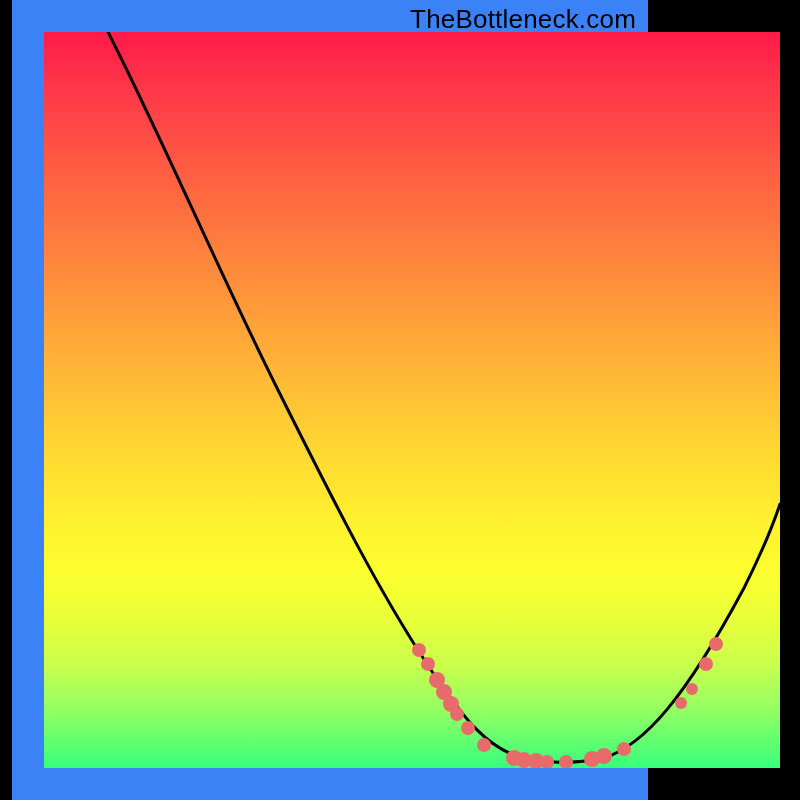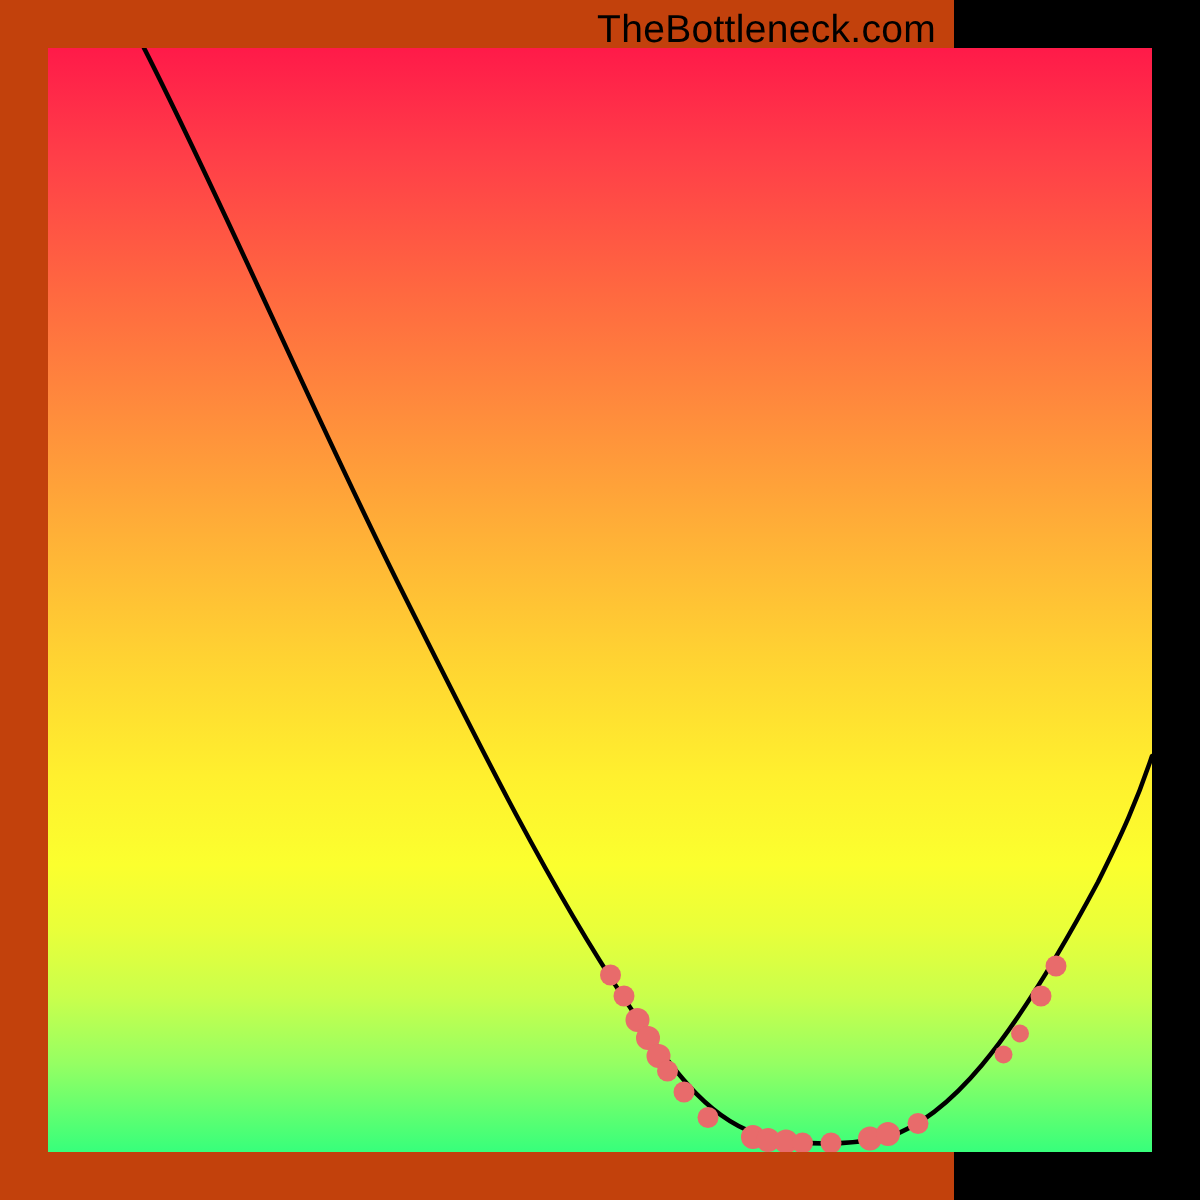--- a/index.html
+++ b/index.html
@@ -1,21 +1,22 @@
 <!DOCTYPE html>
 <html><head>
 <meta charset="utf-8">
 <style>
   * { margin: 0; padding: 0; box-sizing: border-box; }
   html, body { width: 800px; height: 800px; overflow: hidden; background: #000; }
   .frame {
     position: relative;
     width: 636px;
     height: 800px;
-    background: #c2410c;
+    background: #3b82f6;
+    margin-left: 12px;
   }
   .watermark {
     position: absolute;
     top: 4px;
     right: 12px;
     color: #000;
     font-family: Arial, Helvetica, sans-serif;
     font-size: 26px;
     font-weight: 400;
     z-index: 3;

